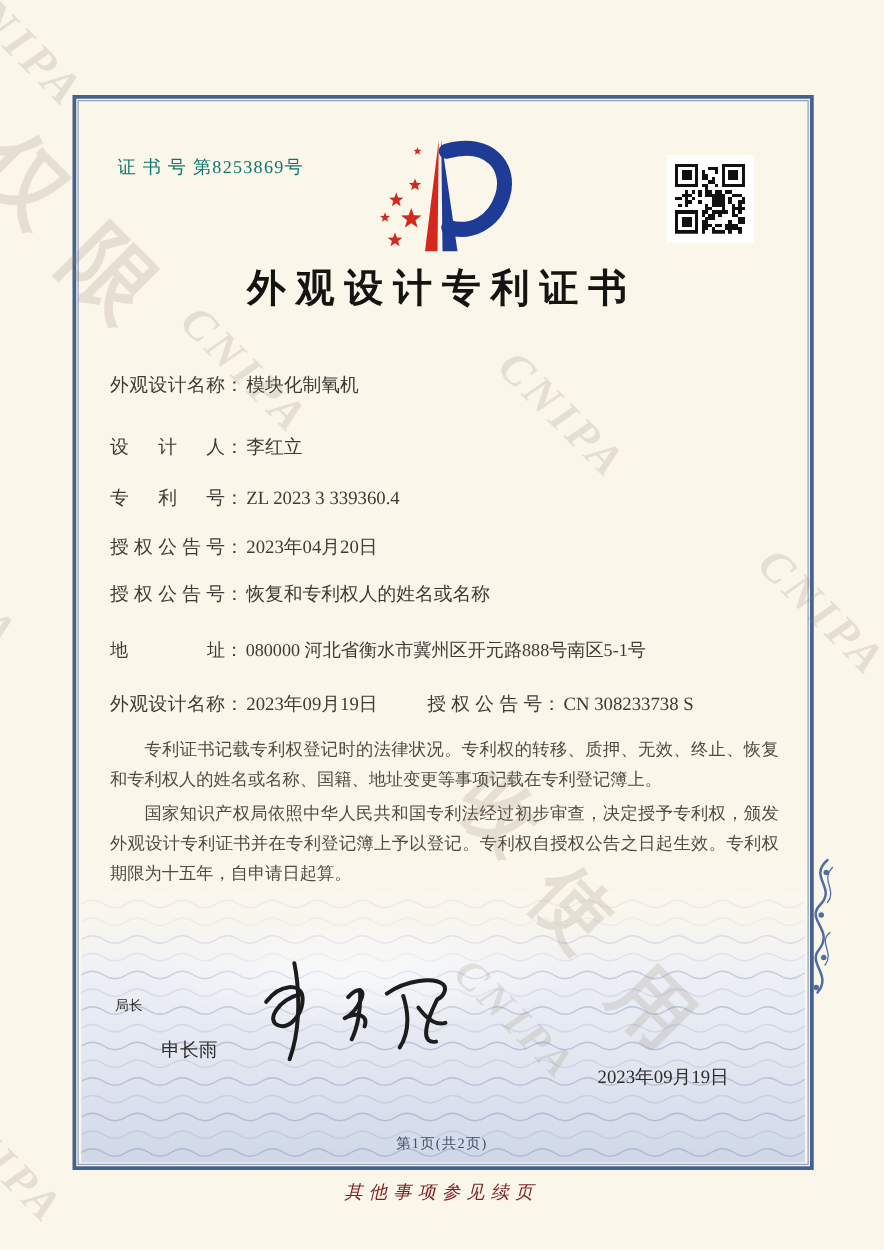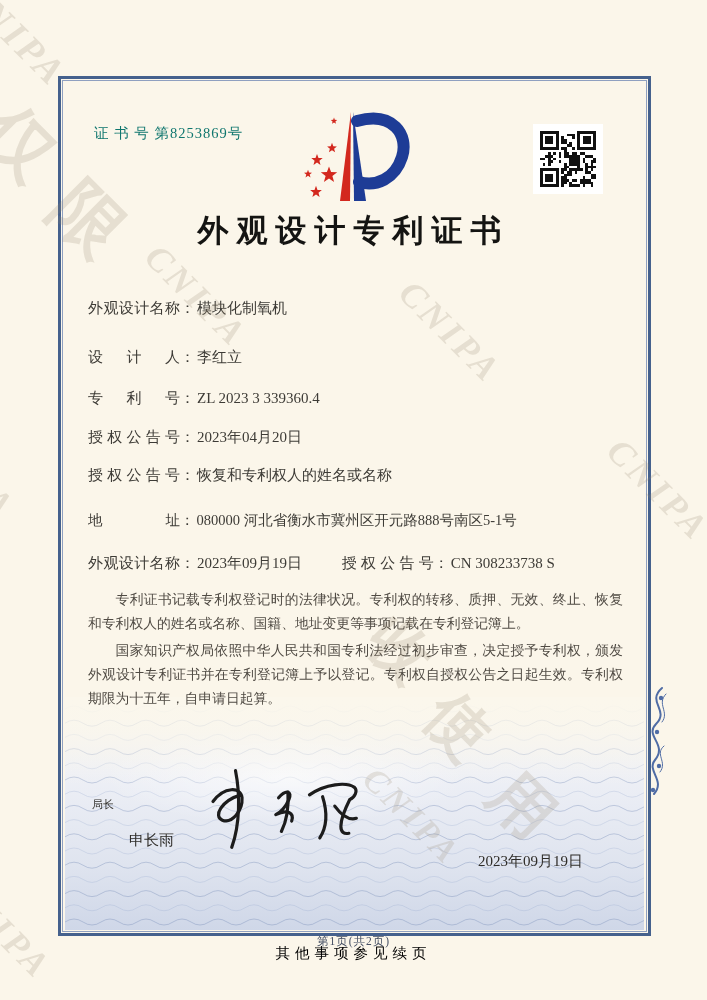--- a/index.html
+++ b/index.html
@@ -49,23 +49,23 @@
     background:linear-gradient(180deg,#fbf7ec 0%,rgba(251,247,236,0) 38%),
                radial-gradient(ellipse 45% 30% at 38% 34%,rgba(255,255,255,0.65),rgba(255,255,255,0) 70%);}
   .flourish{position:absolute; left:640px; top:686px; width:34px; height:112px; z-index:3;}
   
   .sig-title{position:absolute; left:92px; top:797px; font-size:11px; z-index:2; color:#2e2c28;}
   .sig-name{position:absolute; left:92px; top:831px; font-size:15px; z-index:2; color:#2e2c28;margin-left:37px;}
   .sig-hand{position:absolute; left:198px; top:764px; width:178px; height:88px; z-index:2;}
   .date{position:absolute; left:478px; top:852px; font-size:15px; z-index:2; color:#2e2c28;}
   
   .page-info{position:absolute; left:0; right:0; top:907px; text-align:center;
-    font-size:11.5px; color:#454f63; z-index:2; letter-spacing:1px;margin-top:27px;}
+    font-size:11.5px; color:#454f63; z-index:2; letter-spacing:1px;}
   .footer-note{position:absolute; left:0; right:0; top:944px; text-align:center;
-    font-size:14.5px; letter-spacing:5px; color:#000000; z-index:2;}
+    font-size:14.5px; letter-spacing:5px; color:#7f1d1d; z-index:2;font-style:italic;}
 </style>
 </head>
 <body>
 
 <div class="page">
 
   <span class="wm wm-cn" style="left:-18px;top:-30px;font-size:38px;">CNIPA</span>
   <span class="wm wm-zh" style="left:28px;top:86px;font-size:70px;">仅</span>
   <span class="wm wm-zh" style="left:96px;top:162px;font-size:70px;">限</span>
   <span class="wm wm-cn" style="left:166px;top:236px;font-size:36px;">CNIPA</span>

